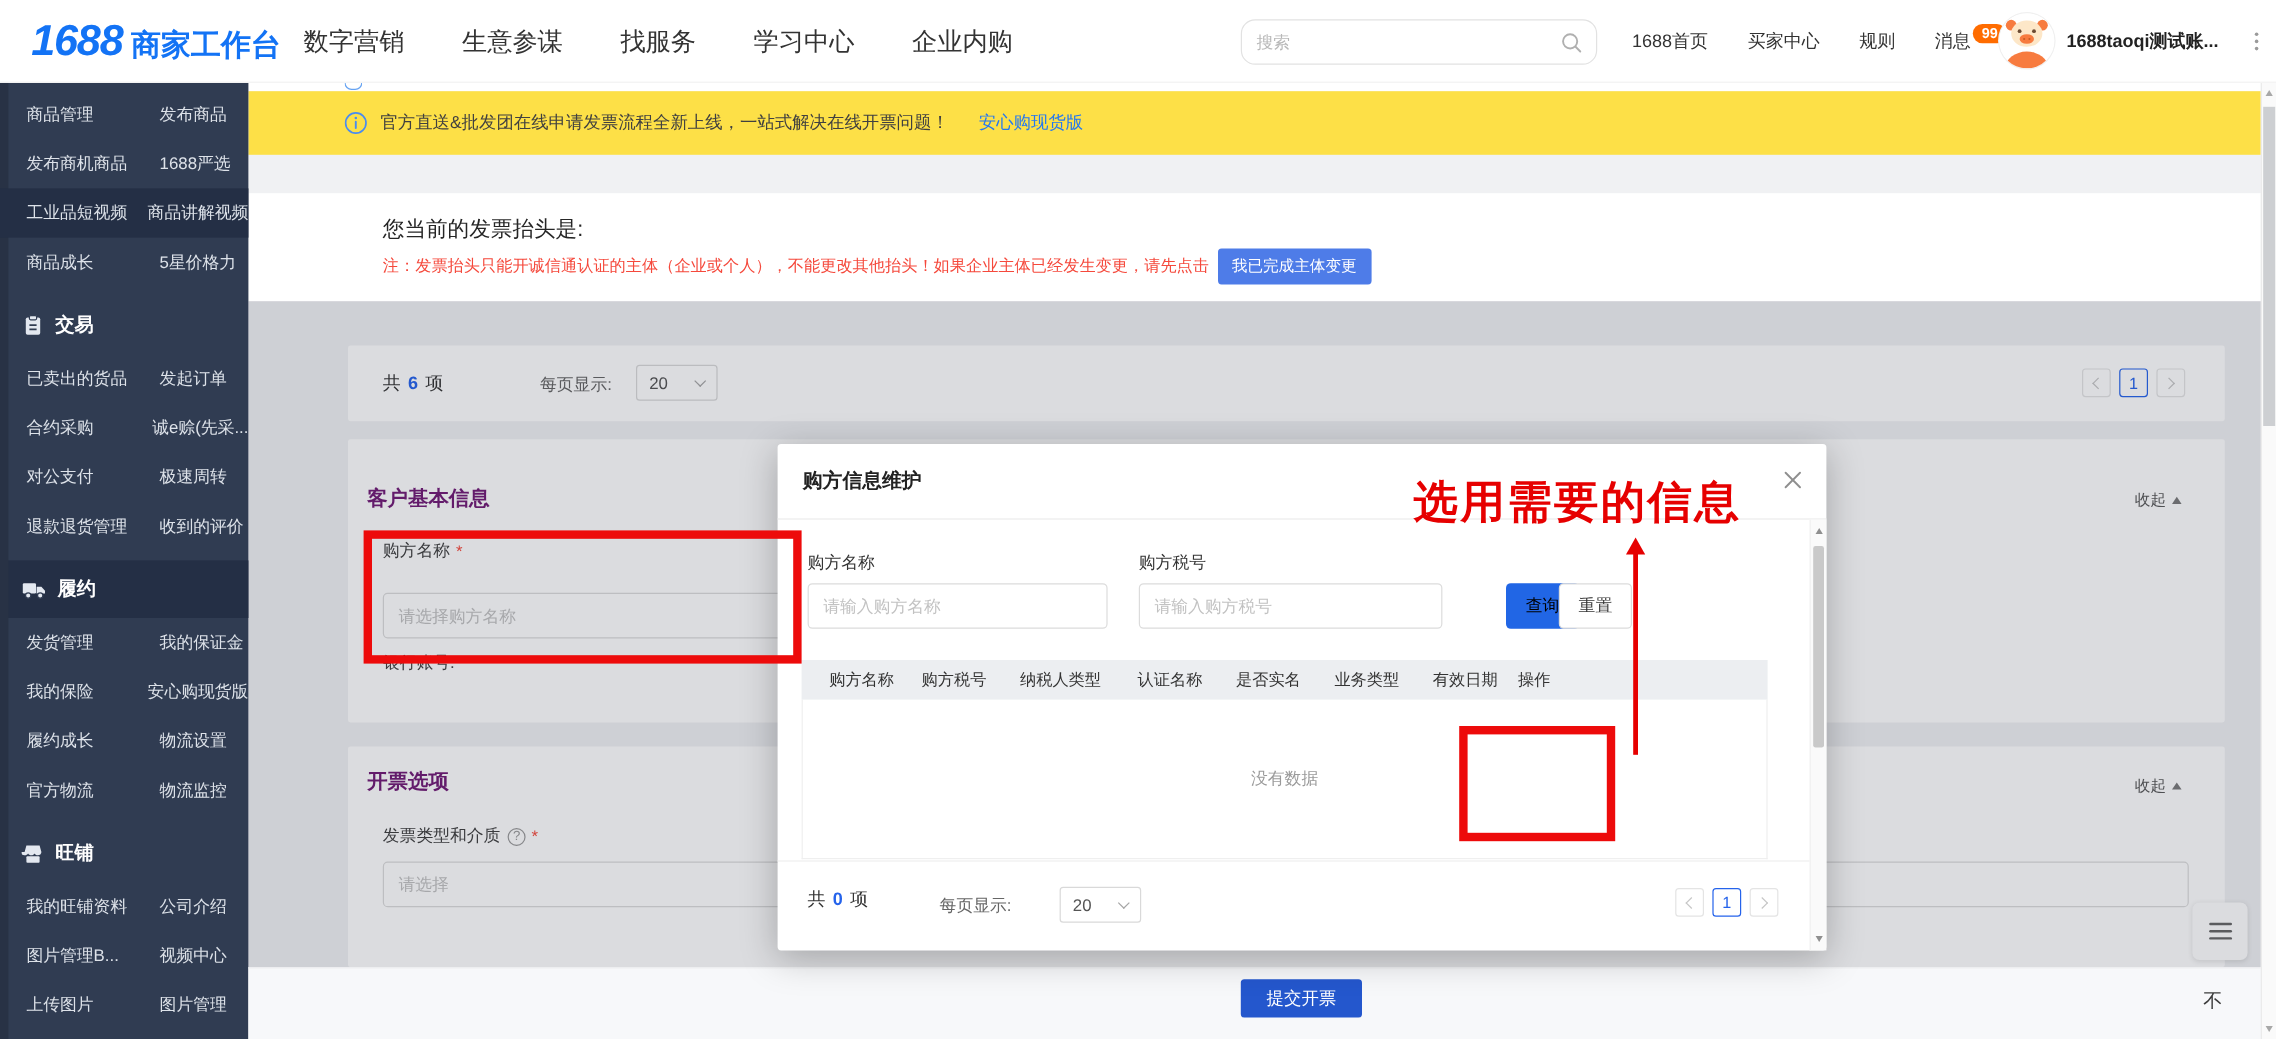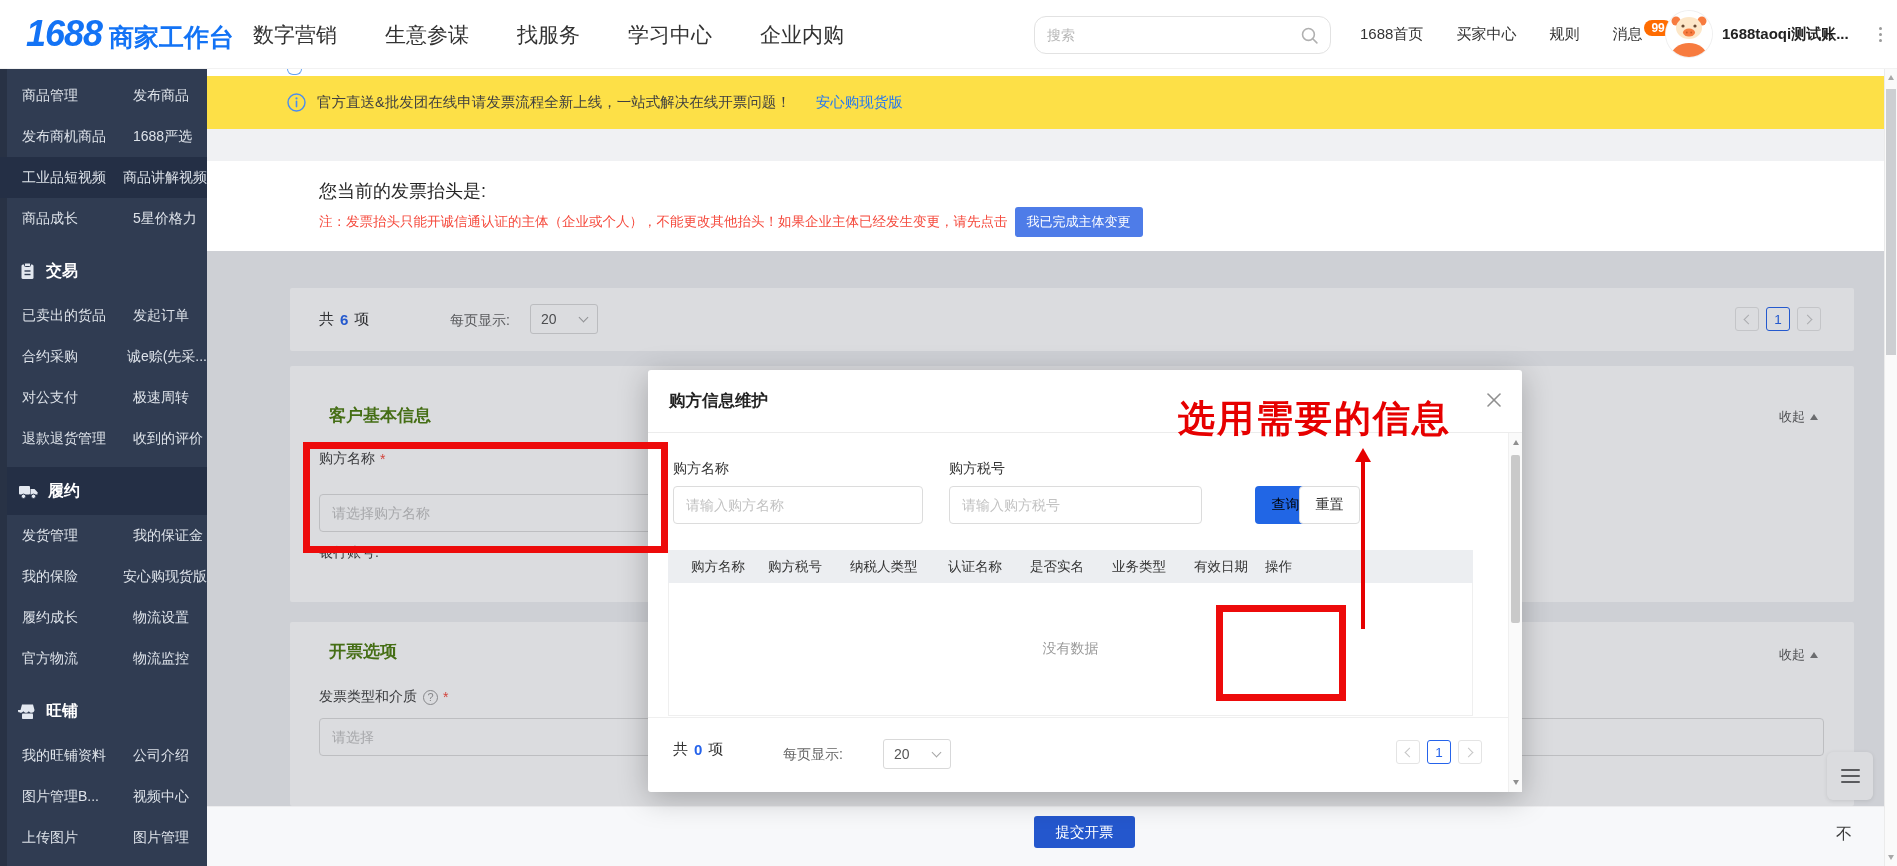--- a/index.html
+++ b/index.html
@@ -55,21 +55,21 @@
   .pager{position:absolute;display:flex;gap:7px;align-items:center}
   .pbtn{width:24px;height:24px;border:1px solid #e4e4e4;border-radius:3px;background:#fff;display:flex;align-items:center;justify-content:center;cursor:pointer;font-size:13.5px;color:#bbb}
   .pbtn.cur{border-color:#2563eb;color:#2563eb}
   .pchev{width:7px;height:7px;border-right:1.5px solid #c6c6c6;border-bottom:1.5px solid #c6c6c6}
   .pchev.l{transform:rotate(135deg);margin-left:3px}
   .pchev.r{transform:rotate(-45deg);margin-right:3px}
 
   .card{position:absolute;left:83px;right:43px;background:#fff;border-radius:2px}
   .card1{top:297px;height:236px}
   .card2{top:553px;height:184px}
-  .ctitle{position:absolute;left:39px;font-size:17px;font-weight:700;color:#4d7c0f}
+  .ctitle{position:absolute;left:16px;font-size:17px;font-weight:700;color:#701a75}
   .collapse{position:absolute;right:36px;font-size:13px;color:#595959;cursor:pointer;display:flex;align-items:center;gap:5px}
   .tri-up{width:0;height:0;border-left:4px solid transparent;border-right:4px solid transparent;border-bottom:6px solid #7a7a7a}
   .flabel{position:absolute;font-size:14px;color:#404040;display:flex;align-items:center}
   .req{color:#f5493c;margin-left:5px}
   .helpc{width:15px;height:15px;border:1px solid #9a9a9a;border-radius:50%;color:#9a9a9a;font-size:11px;display:inline-flex;align-items:center;justify-content:center;margin-left:6px}
   .tinput{position:absolute;height:38px;border:1px solid #dcdcdc;border-radius:4px;background:#fff;font-size:14px;padding:0 12px;color:#333;outline:none;font-family:inherit}
   .tinput::placeholder{color:#c2c2c2}
 
   .bottombar{position:absolute;left:0;top:737px;right:13px;height:60px;background:#f7f8fa;border-top:1px solid #ececee;z-index:22}
   .submitbtn{position:absolute;left:827px;top:9px;width:101px;height:32px;background:#2457cd;color:#fff;font-size:14.5px;border:none;border-radius:3px;cursor:pointer;font-family:inherit}

